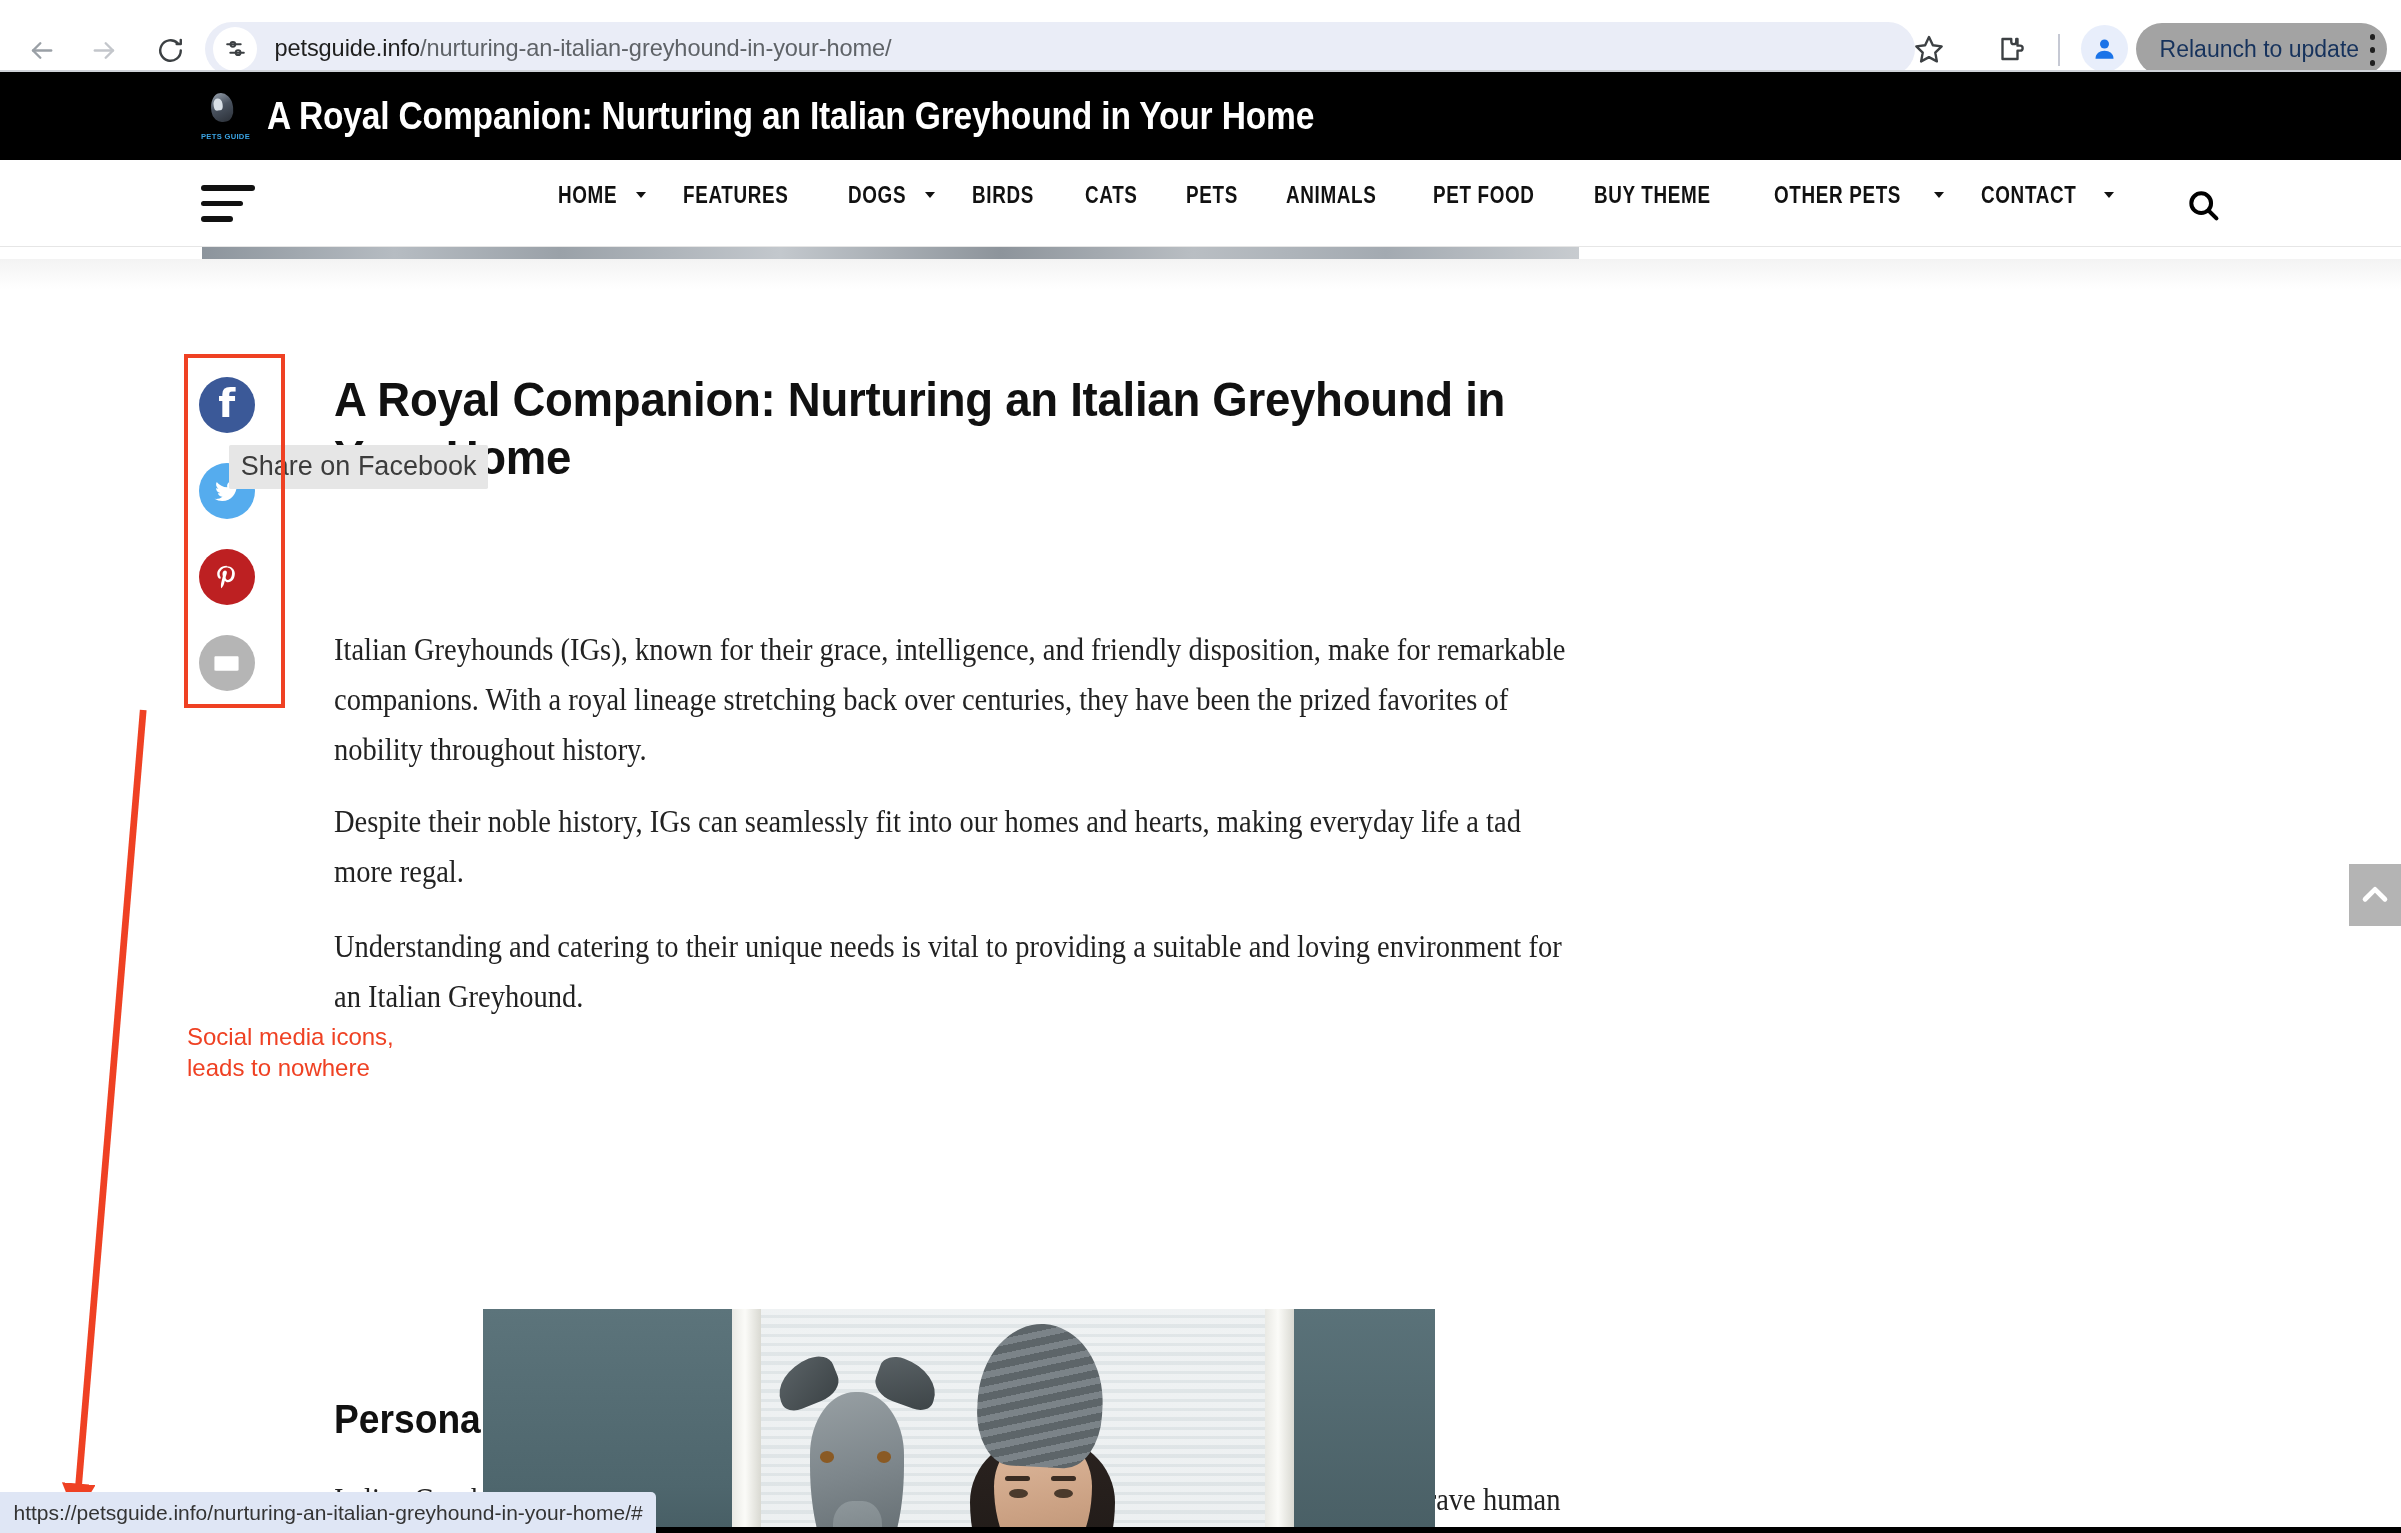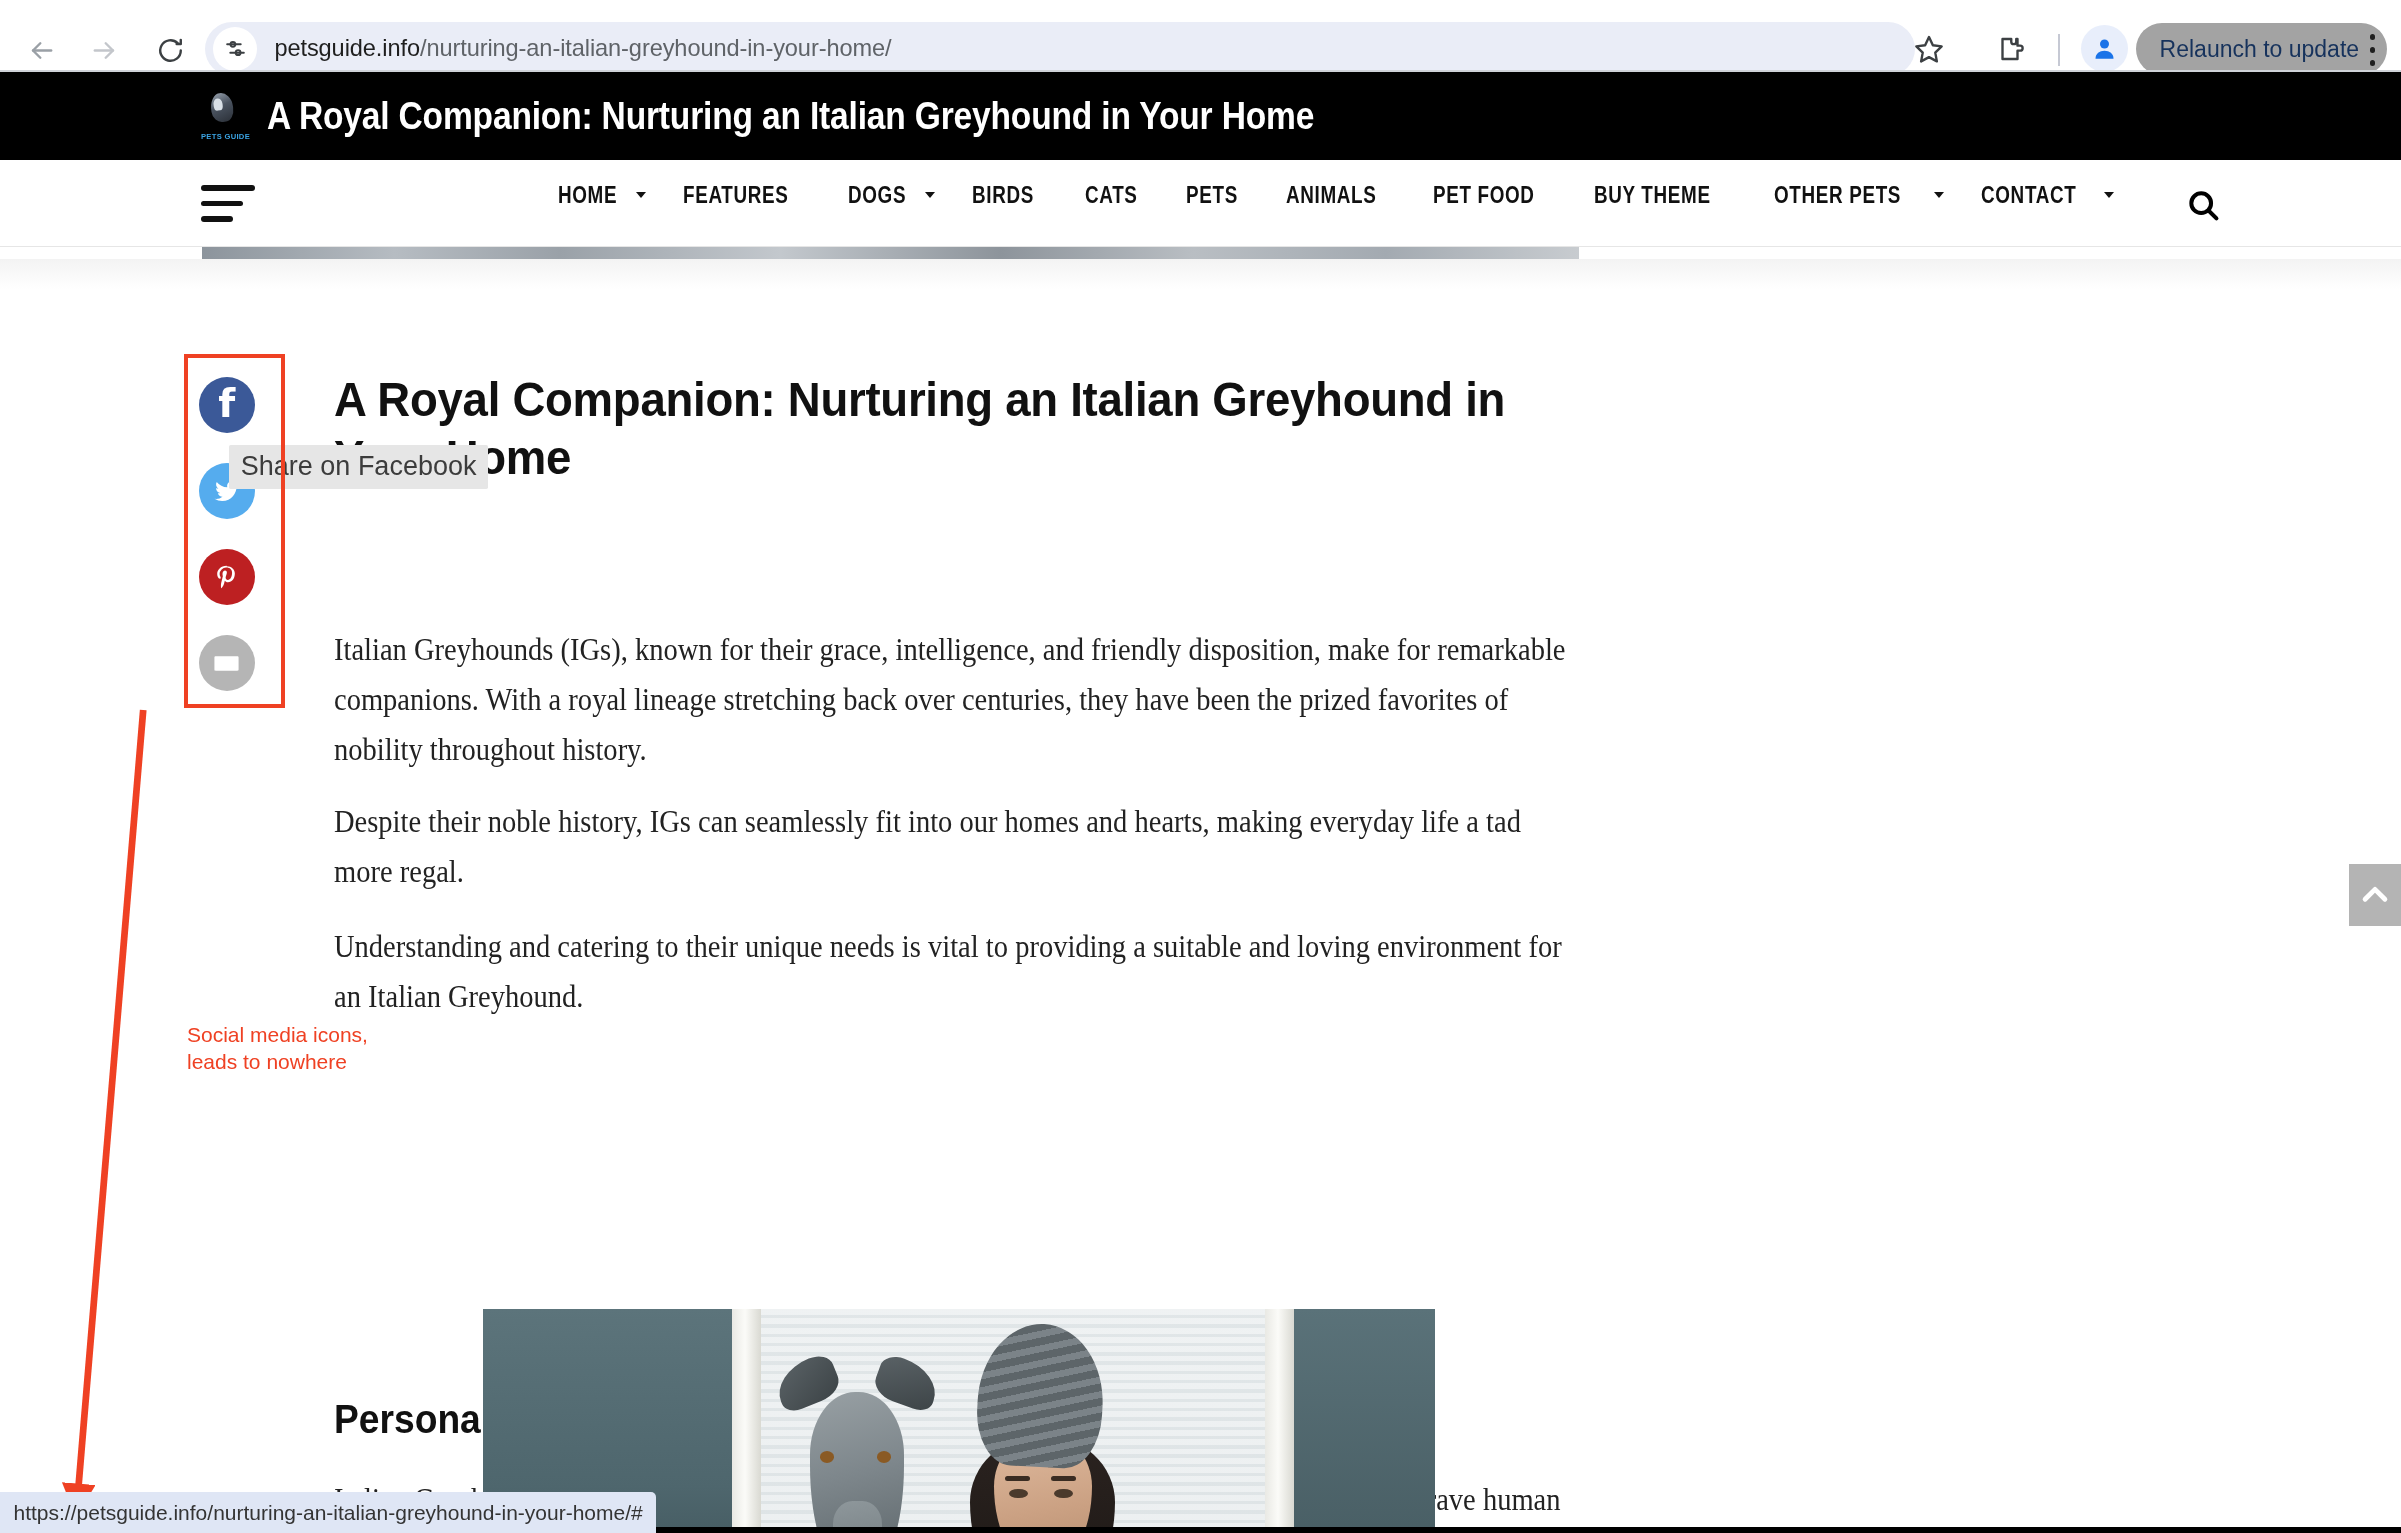--- a/index.html
+++ b/index.html
@@ -258,21 +258,21 @@
   }
   #annotation-arrow-svg {
     position: absolute; left: 0; top: 0;
     width: 2401px; height: 1462px;
     pointer-events: none;
     z-index: 14;
   }
   #annotation-text {
     position: absolute; left: 187px; top: 950px;
     color: #ef4123;
-    font-size: 21px;
+    font-size: 24px;
     line-height: 1.28;
     white-space: pre-line;
     z-index: 15;
   }
 
   
   #article {
     position: absolute; left: 334px; top: 299px;
     width: 1247px;
   }

